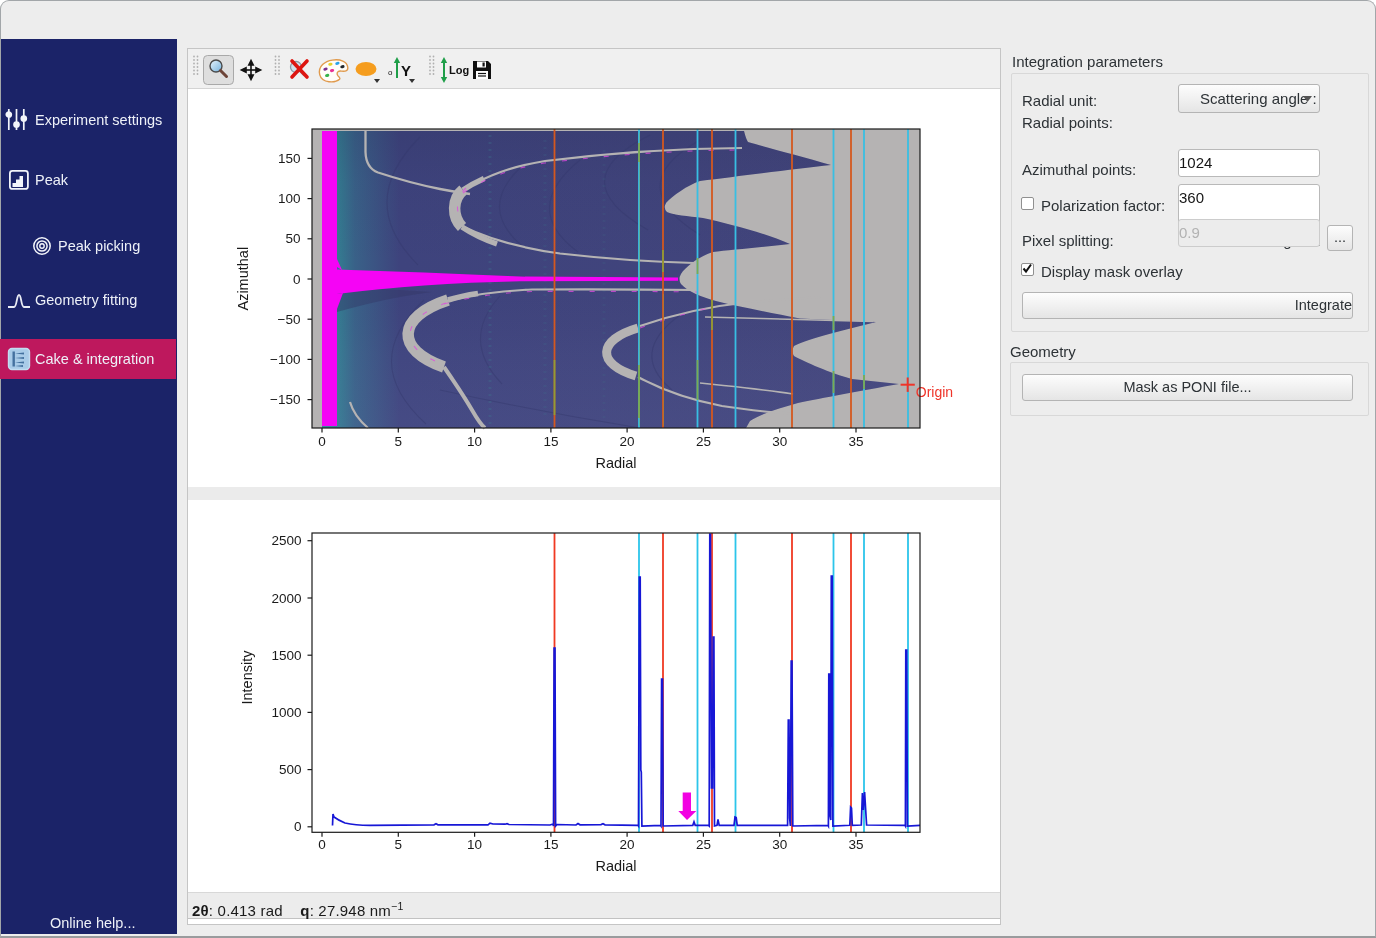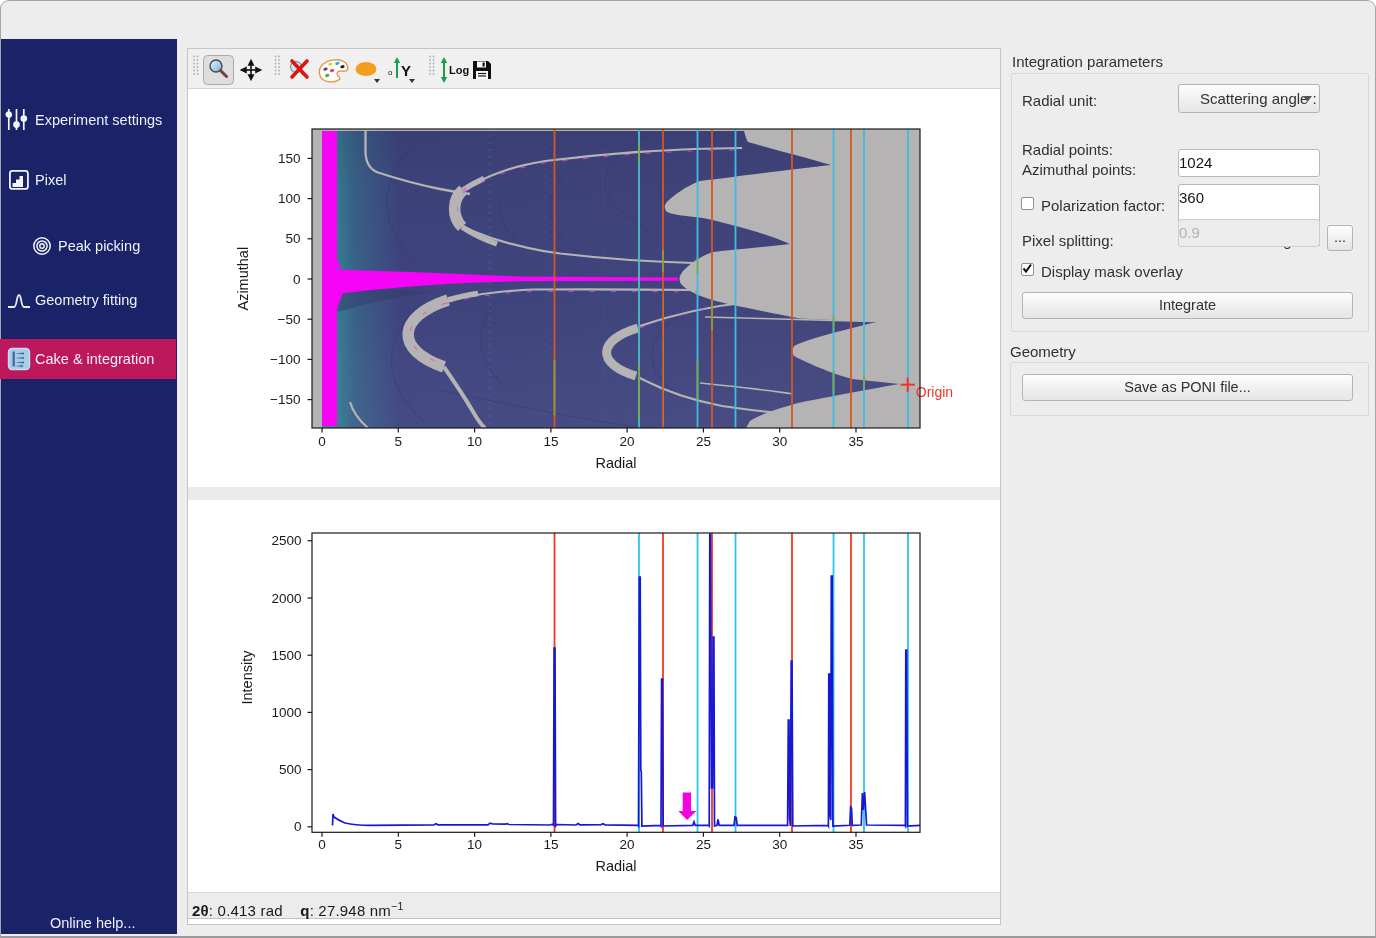--- a/index.html
+++ b/index.html
@@ -35,21 +35,21 @@
       <line x1="3.8" y1="2" x2="3.8" y2="23"></line>
         <line x1="11.5" y1="2" x2="11.5" y2="23"></line>
         <line x1="18.8" y1="2" x2="18.8" y2="23"></line>
       <circle cx="3.8" cy="7.5" r="2.5"></circle>
         <circle cx="11.5" cy="17.5" r="2.5"></circle>
         <circle cx="18.8" cy="11.5" r="2.5"></circle>
     </g>
   </svg>
 </div>
 <div class="navitem" style="top:160px;">
-    <span class="lbl">Pixel</span>
+    <span class="lbl">Peak</span>
   <svg width="24" height="24" style="position:absolute;left:7px;top:8px;">
     <rect x="2.9" y="2.9" width="18" height="18" rx="2.5" fill="none" stroke="#f2f4fa" stroke-width="1.8"></rect>
     <path d="M5.5,19 L5.5,15 L9,15 L9,11.5 L12.5,11.5 L12.5,8 L16,8 L16,19 Z" fill="#f2f4fa"></path>
   </svg>
 </div>
 <div class="navitem" style="top:226px;margin-left:23px;">
     <span class="lbl">Peak picking</span>
   <svg width="24" height="24" style="position:absolute;left:7px;top:8px;">
     <circle cx="12" cy="12" r="8.2" fill="none" stroke="#f2f4fa" stroke-width="1.5"></circle>
     <circle cx="12" cy="12" r="5.1" fill="none" stroke="#f2f4fa" stroke-width="1.5"></circle>
@@ -485,21 +485,21 @@
     <text x="252.3" y="677.5" text-anchor="middle" font-size="14.5" transform="rotate(-90 252.3 677.5)">Intensity</text>
   </g>
 </svg>
 <div class="statusbar">
     <span style="position:absolute;left:4px;top:7px;font-size:15px;letter-spacing:0.2px;"><b>2θ</b>: 0.413 rad&nbsp;&nbsp;&nbsp; <b>q</b>: 27.948 nm<sup style="font-size:10.5px;">−1</sup></span>
   </div>
 
 <div class="rp-label" style="left:1012px;top:53px;">Integration parameters</div>
 <div class="groupbox" style="left:1011px;top:73px;width:356px;height:257px;"></div>
 <div class="rp-label" style="left:1022px;top:92px;">Radial unit:</div>
-<div class="rp-label" style="left:1022px;top:141px;">Radial points:</div>
+<div class="rp-label" style="left:1022px;top:114px;">Radial points:</div>
 <div class="rp-label" style="left:1022px;top:161px;">Azimuthal points:</div>
 <div class="rp-label" style="left:1041px;top:197px;">Polarization factor:</div>
 <div class="rp-label" style="left:1022px;top:232px;">Pixel splitting:</div>
 <div class="rp-label" style="left:1220px;top:232px;width:100px;text-align:right;">Bounding box</div>
 <div class="rp-label" style="left:1041px;top:263px;">Display mask overlay</div>
 <div class="btn" style="left:1178px;top:84px;width:142px;height:29px;text-align:left;">
   <span style="position:absolute;left:21px;top:5px;font-size:15px;">Scattering angle :</span>
   <svg style="position:absolute;right:6px;top:11px;" width="10" height="7">
       <path d="M0,0 L9,0 L4.5,6 Z" fill="#555"></path>
     </svg>
@@ -507,16 +507,16 @@
 <div class="tinput" style="left:1178px;top:119px;width:142px;height:28px;line-height:26px;">1024</div>
 <div class="tinput" style="left:1178px;top:154px;width:142px;height:44px;line-height:26px;">360</div>
 <div class="tinput" style="left:1178px;top:189px;width:142px;height:28px;line-height:26px;background:#ececec;border-color:#cccccc;color:#b2b2b2;">0.9</div>
 <div class="cbox" style="left:1021px;top:197px;"></div>
 <div class="btn" style="left:1327px;top:225px;width:26px;height:26px;line-height:22px;">...</div>
 <div class="cbox" style="left:1021px;top:263px;">
     <svg width="13" height="13" style="position:absolute;left:-1px;top:-2px;">
       <path d="M2.5,6.5 L5,9.5 L10,2.5" stroke="#111" stroke-width="2" fill="none"></path>
     </svg>
   </div>
-<div class="btn" style="left:1022px;top:292px;width:331px;height:27px;line-height:25px;">Integrate</div>
+<div class="btn" style="left:1022px;top:292px;width:331px;height:27px;line-height:25px;text-align:right;">Integrate</div>
 <div class="rp-label" style="left:1010px;top:343px;">Geometry</div>
 <div class="groupbox" style="left:1010px;top:362px;width:357px;height:52px;"></div>
-<div class="btn" style="left:1022px;top:374px;width:331px;height:27px;line-height:25px;">Save as PONI file...</div>
+<div class="btn" style="left:1022px;top:374px;width:331px;height:27px;line-height:25px;">Mask as PONI file...</div>
 
 </body></html>

